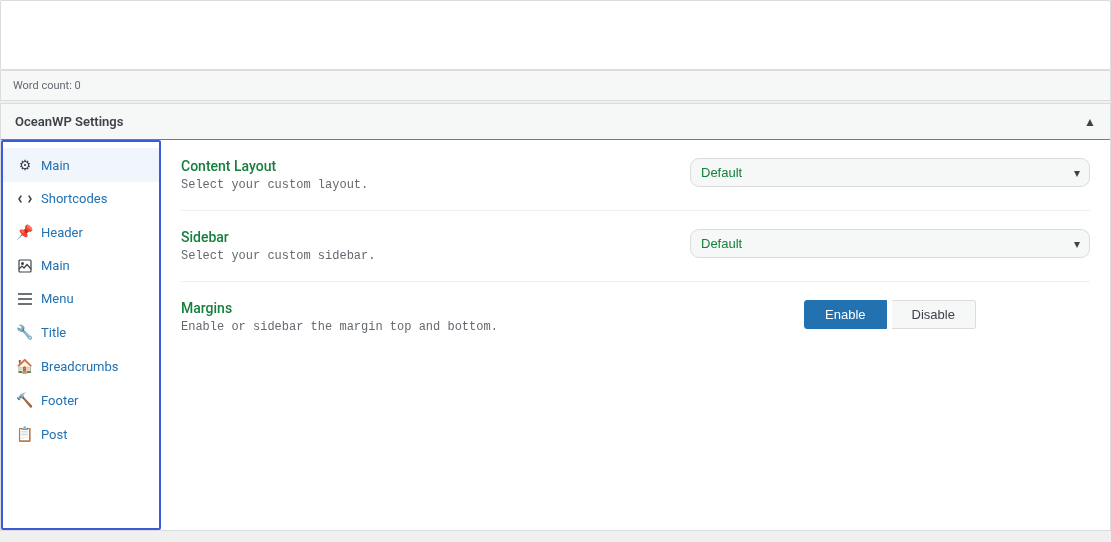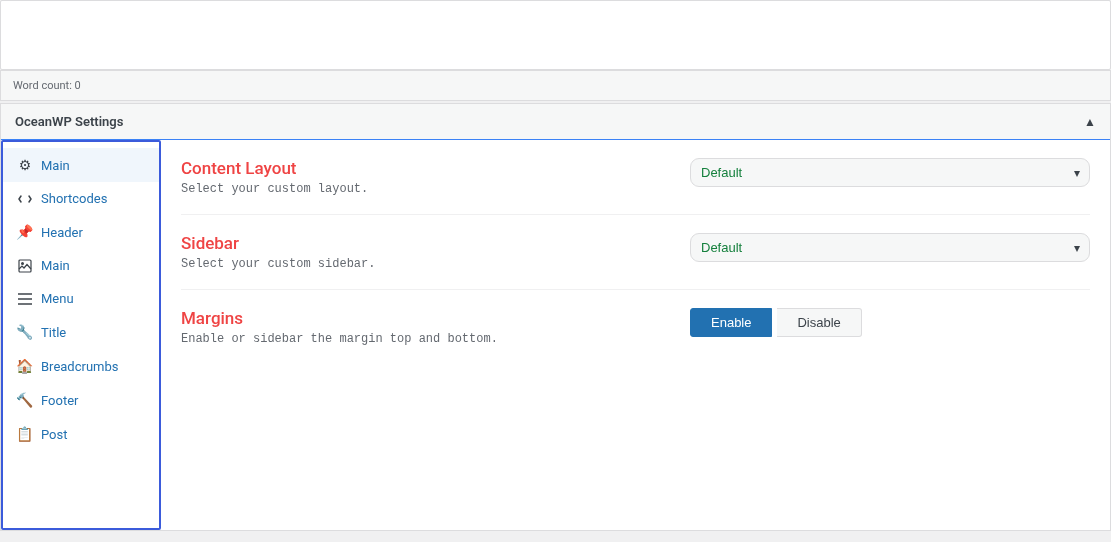--- a/index.html
+++ b/index.html
@@ -120,23 +120,23 @@
 
     .setting-row:last-child {
       border-bottom: none;
     }
 
     .setting-label-area {
       flex: 1;
     }
 
     .setting-label {
-      font-size: 17px;
+      font-size: 14px;
       font-weight: 500;
-      color: #ef4444;
+      color: #15803d;
       margin-bottom: 4px;
     }
 
     .setting-desc {
       font-size: 12px;
       color: #646970;
       font-family: Liberation Mono, monospace;
     }
 
     .setting-control {
@@ -173,20 +173,21 @@
       transform: translateY(-50%);
       pointer-events: none;
       color: #3c434a;
       font-size: 12px;
     }
 
     
     .toggle-group {
       display: flex;
       gap: 5px;
+      justify-content: center;
     }
 
     .toggle-btn {
       padding: 6px 20px;
       border: 1px solid #dcdcde;
       background: #f6f7f7;
       font-size: 13px;
       cursor: pointer;
       color: #3c434a;
     }

